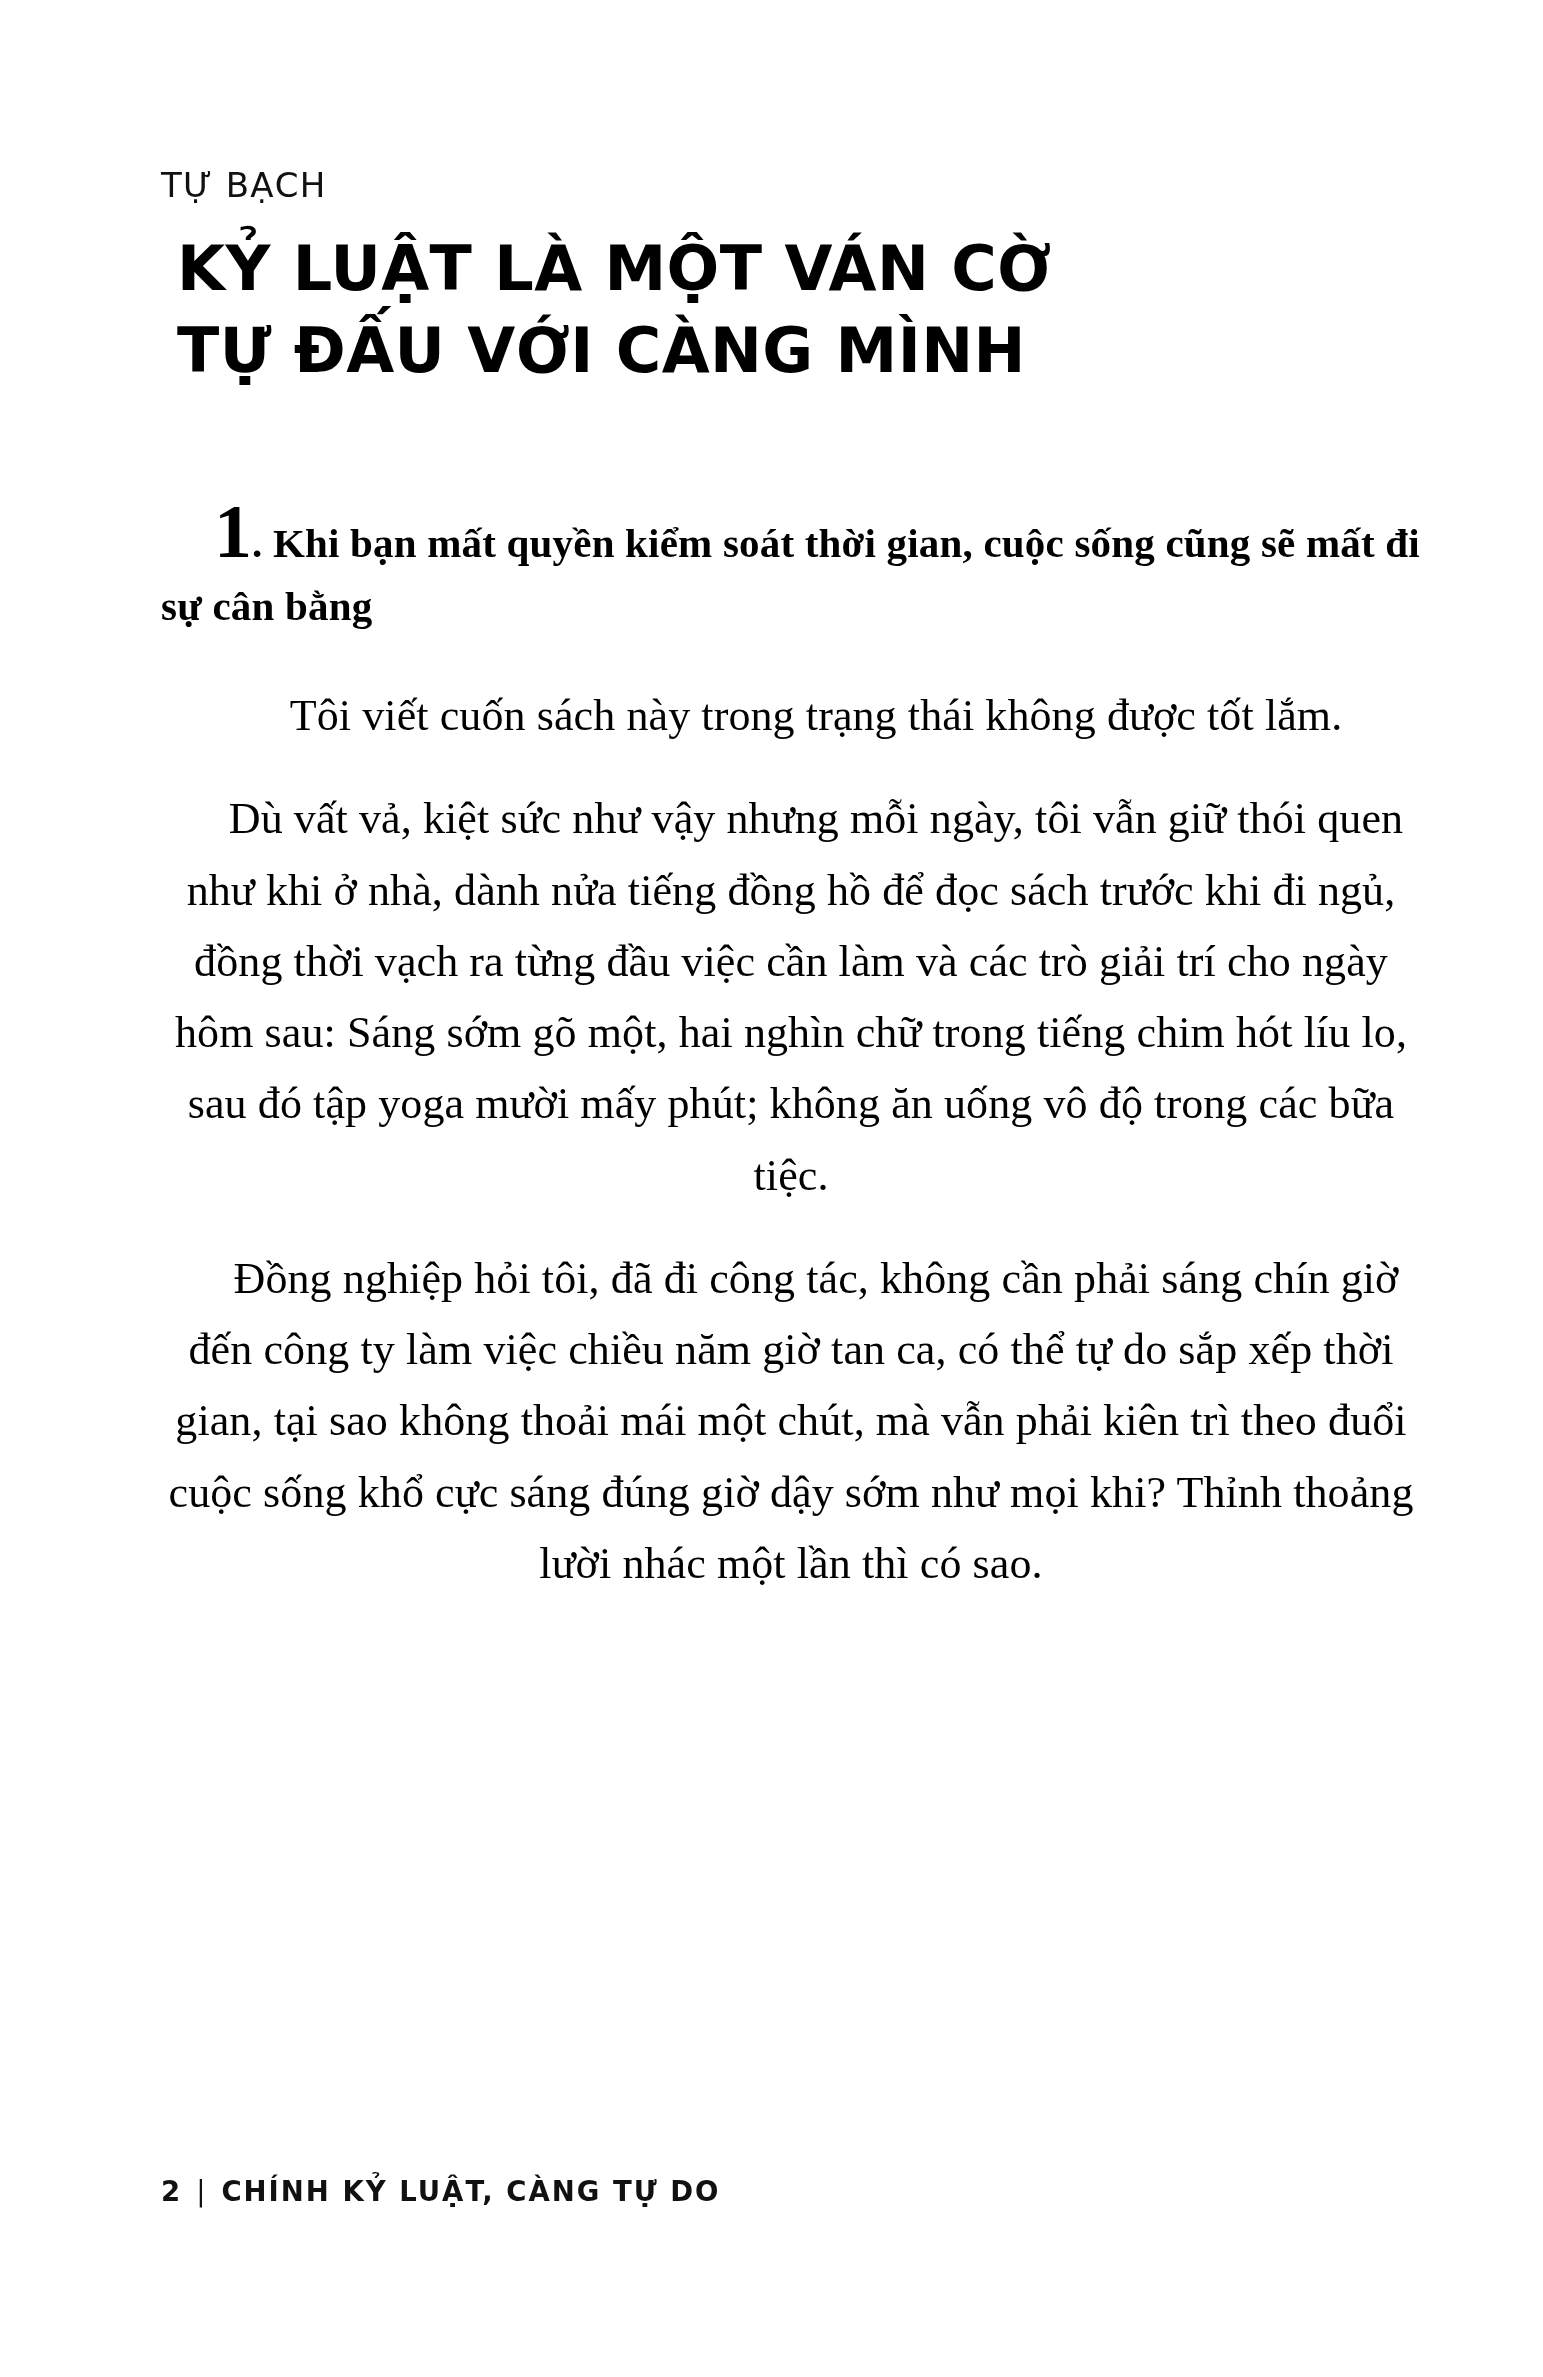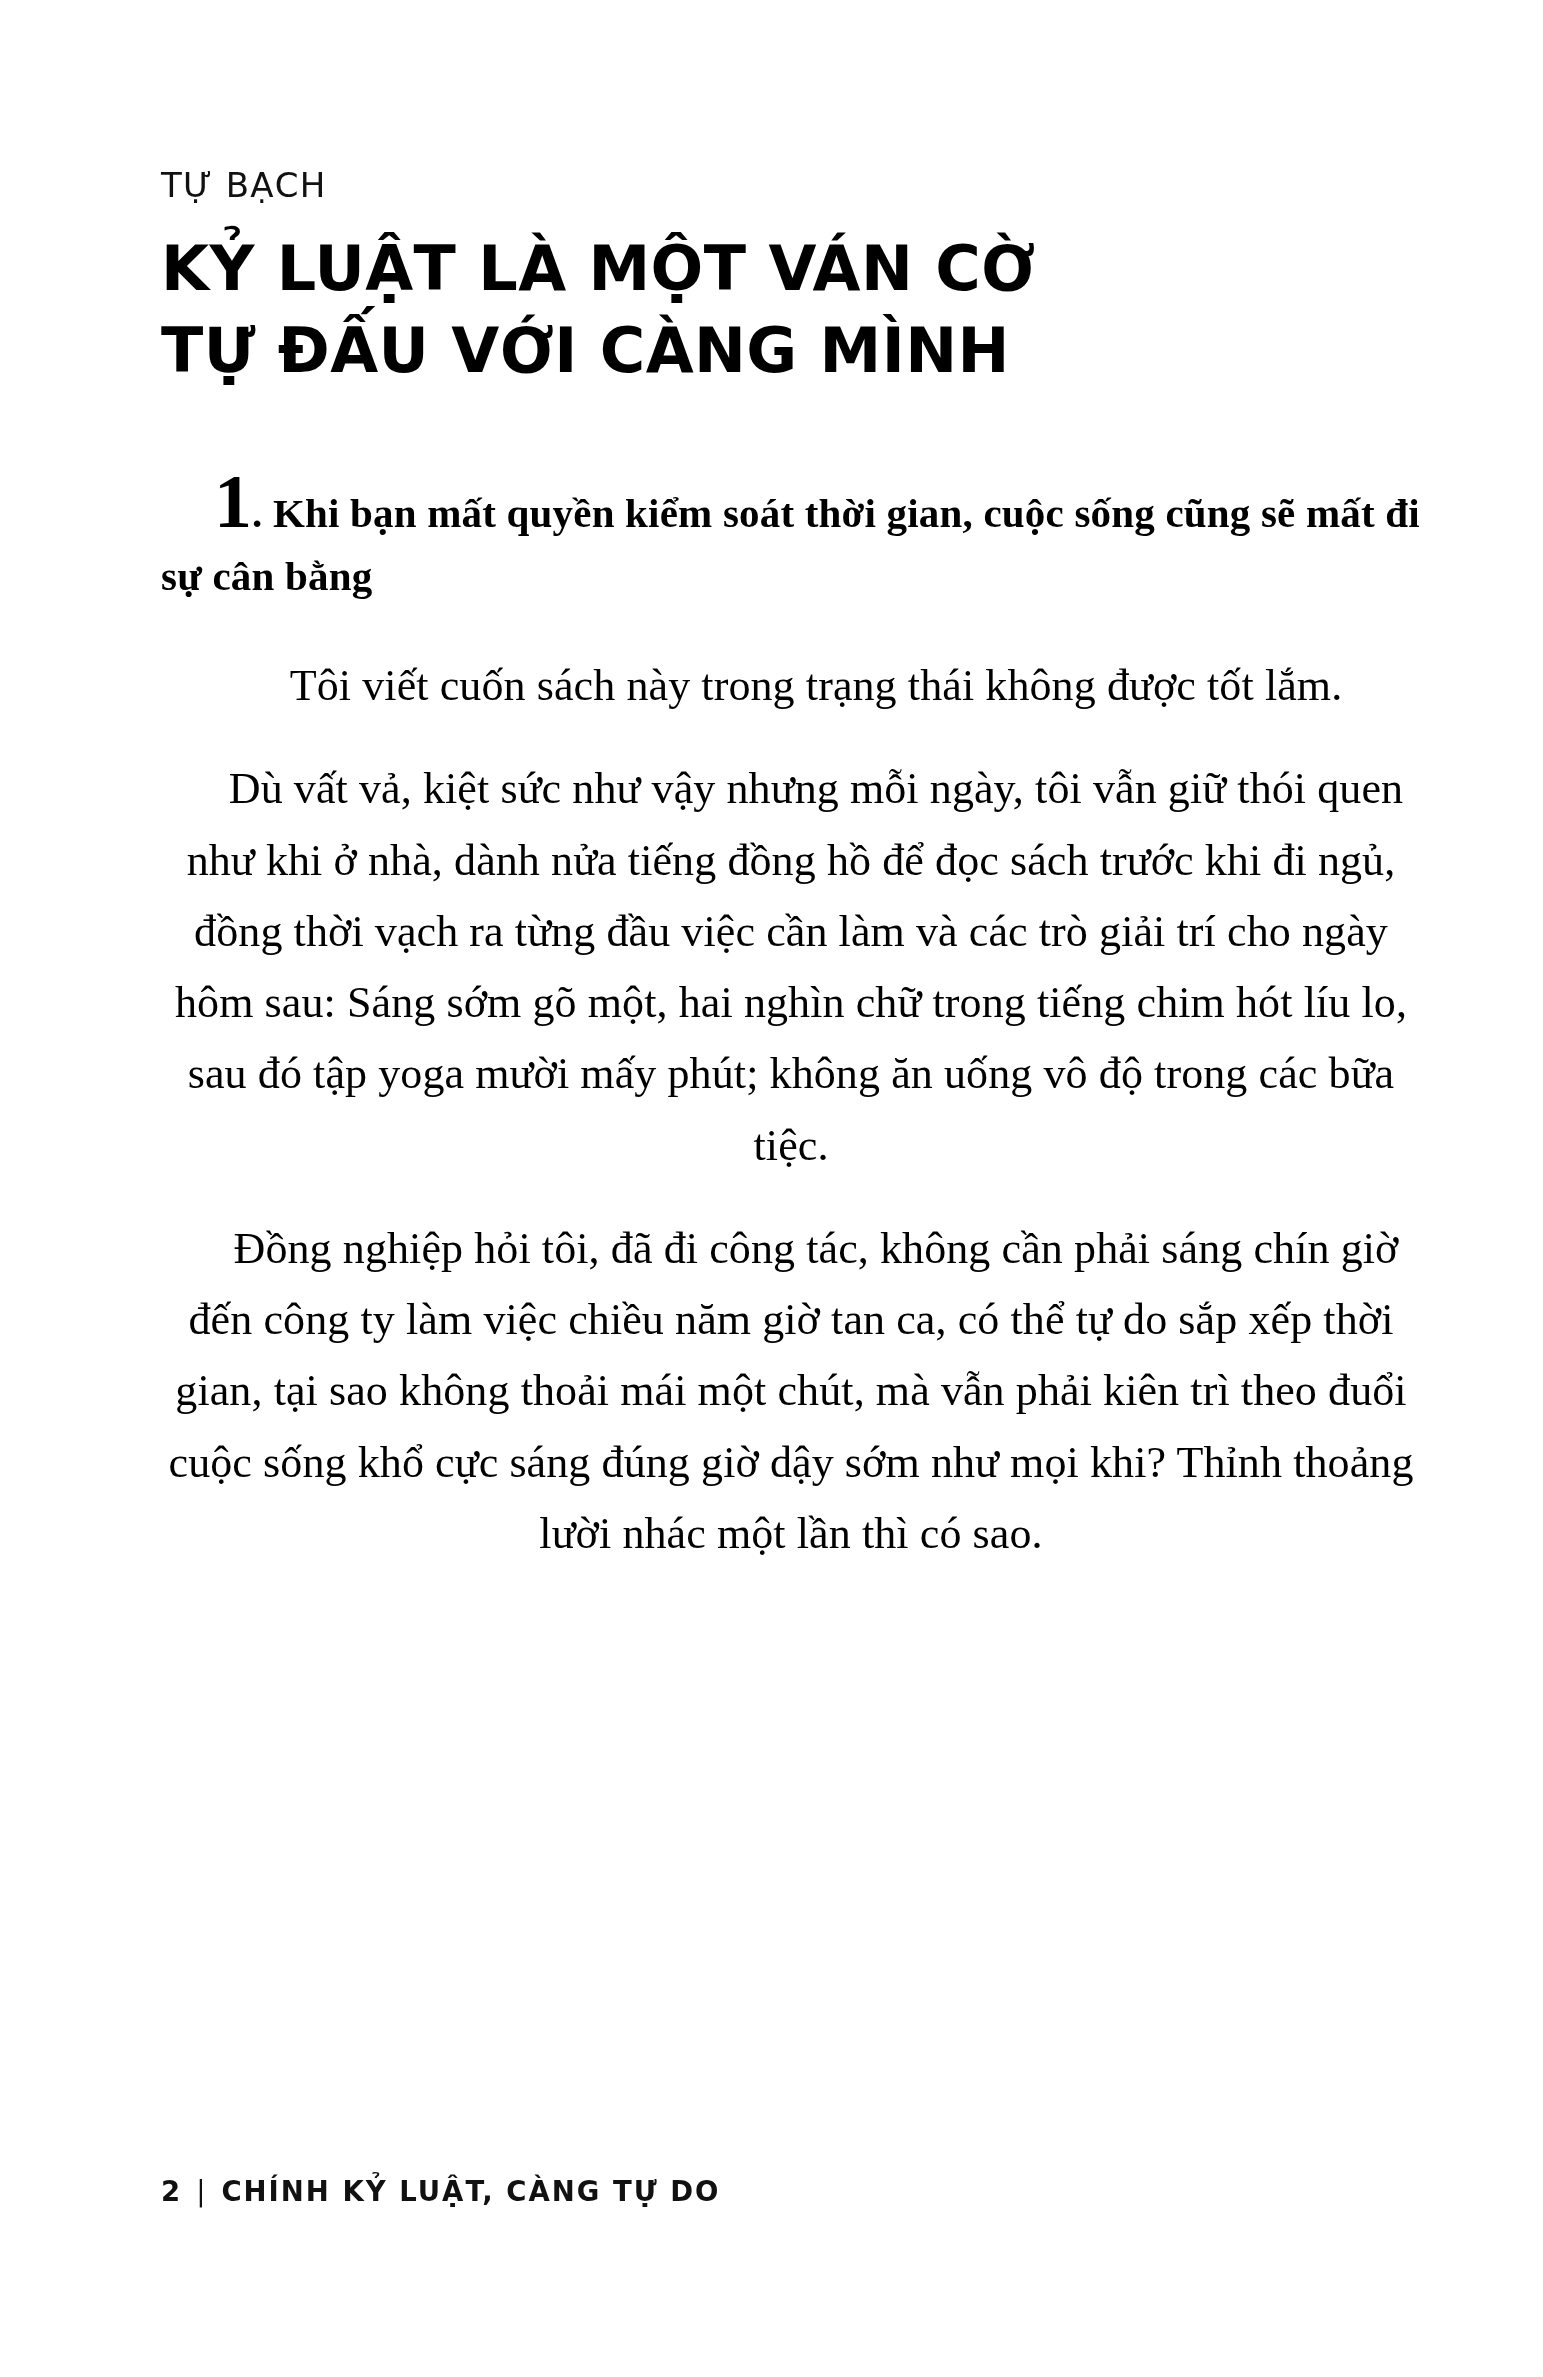--- a/index.html
+++ b/index.html
@@ -36,28 +36,28 @@
     color: #111111;
     margin: 0 0 23px 0;
   }
   .chapter-title {
     font-family: "DejaVu Sans", sans-serif;
     font-weight: 700;
     font-size: 62px;
     line-height: 1.33;
     letter-spacing: 0.4px;
     color: #000000;
-    margin: 0;
+    margin: 16px;
   }
   .chapter-title .line {
     display: block;
     white-space: nowrap;
   }
   .section-block {
-    margin-top: 74px;
+    margin-top: 104px;
   }
   .section-heading {
     font-family: "Liberation Serif", serif;
     font-weight: bold;
     font-size: 41px;
     line-height: 1.55;
     letter-spacing: 0.2px;
     margin: 0;
     text-indent: 53px;
   }

